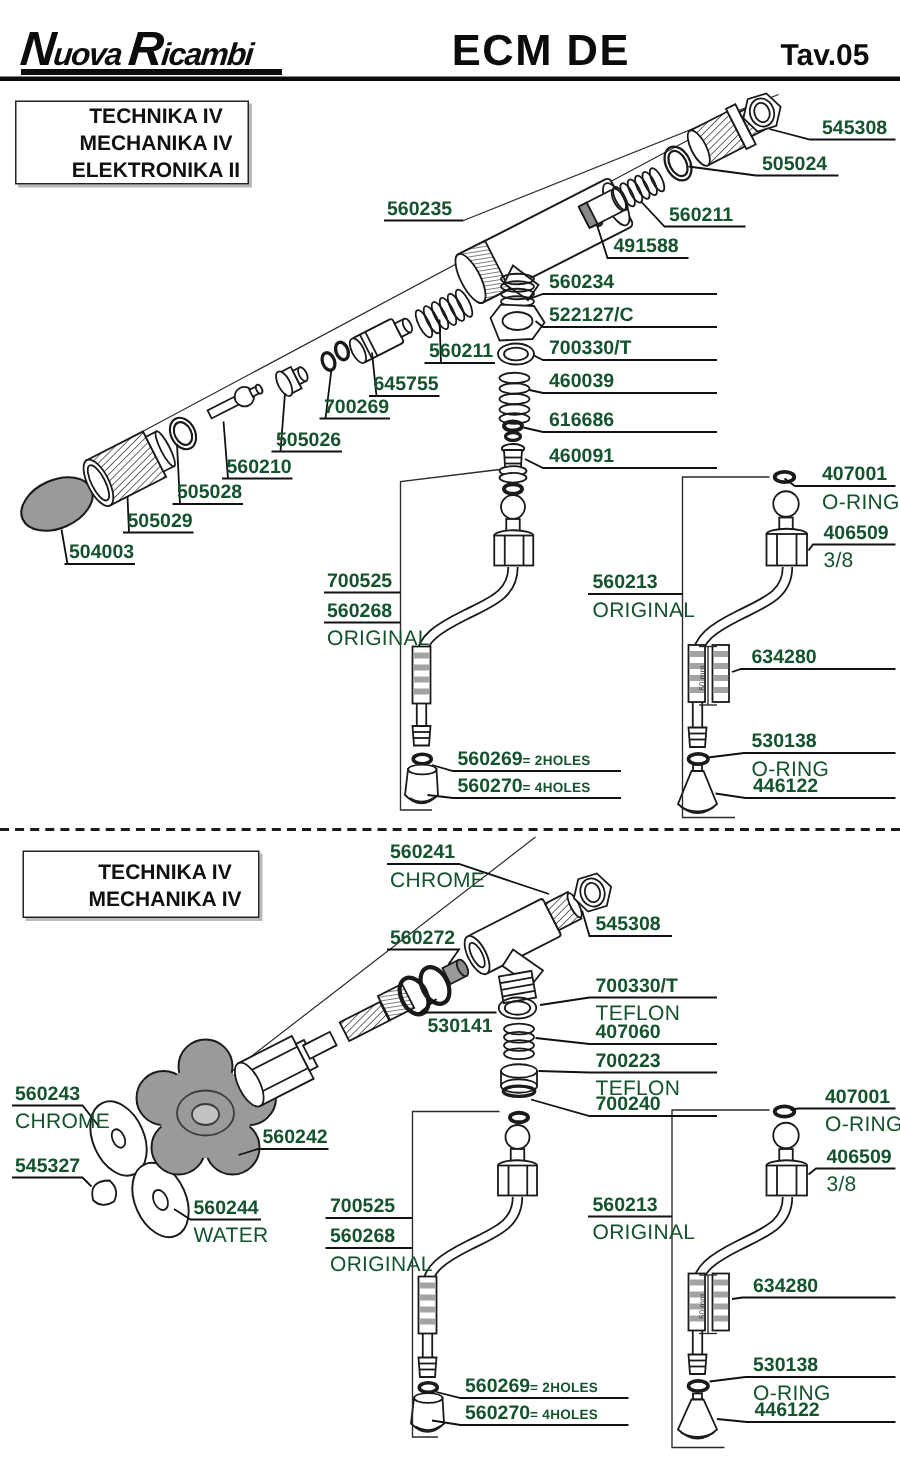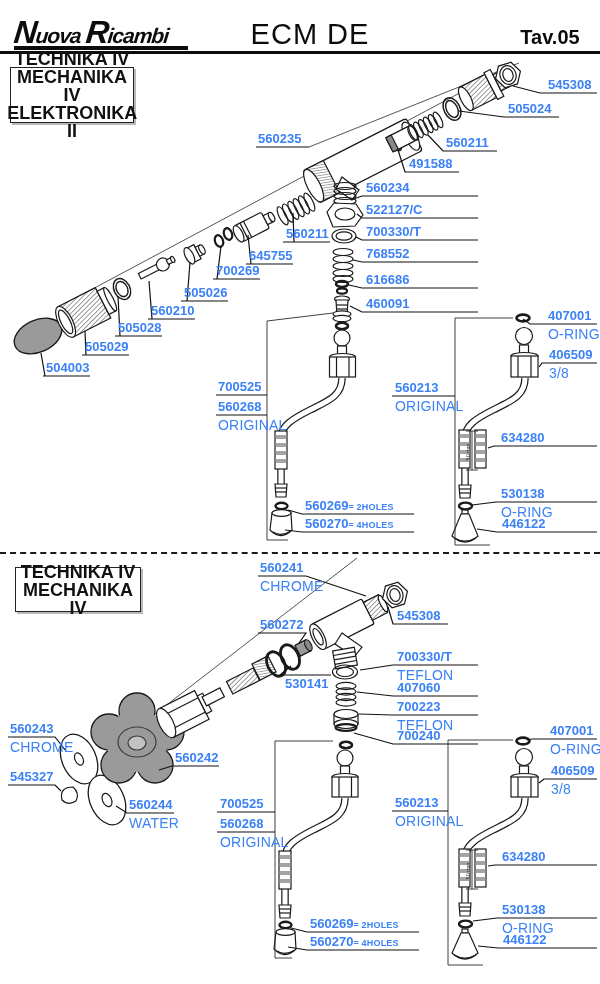--- a/index.html
+++ b/index.html
@@ -7,36 +7,36 @@
         font-family:"Liberation Sans",sans-serif;color:#111;}
   .layer{position:absolute;left:0;top:0;width:600px;height:984px;}
   svg{position:absolute;left:0;top:0;}
   
   .logo{position:absolute;left:14px;top:14px;width:180px;height:34px;
         font-style:italic;font-weight:bold;font-size:21px;letter-spacing:-1px;
         white-space:nowrap;color:#0c0c0c;}
   .logo span{display:inline-block;transform:skewX(-6deg);}
   .logo span::first-letter{font-size:32px;}
   .logo-bar{position:absolute;left:14px;top:46px;width:174px;height:4px;background:#0c0c0c;}
-  .title{position:absolute;left:200px;top:18px;width:220px;text-align:center;
-         font-weight:normal;font-size:29px;letter-spacing:1px;color:#0c0c0c;}
+  .title{position:absolute;left:200px;top:18px;width:220px;text-align:right;
+         font-weight:bold;font-size:29px;letter-spacing:1px;color:#0c0c0c;}
   .plate{position:absolute;left:505px;top:26px;width:90px;text-align:center;
          font-weight:bold;font-size:20px;color:#0c0c0c;}
   .hrule{position:absolute;left:0;top:51px;width:600px;height:3px;background:#0c0c0c;}
   .divider{position:absolute;left:0;top:552px;width:600px;border-top:2px dashed #1b1b1b;}
   
   .legend{position:absolute;border:1.5px solid #232323;background:#fff;
           box-shadow:2px 2px 0 #b9b9b9;display:flex;flex-direction:column;
-          align-items:center;justify-content:center;font-weight:bold;font-size:18px;
-          line-height:18px;text-align:center;}
+          align-items:center;justify-content:center;font-weight:bold;font-size:14px;
+          line-height:18px;text-align:center;padding-left:32px;}
   .box1{left:10px;top:67px;width:122px;height:54px;}
   .box2{left:15px;top:567px;width:124px;height:43px;}
   
   .lbl{position:absolute;font-weight:bold;font-size:13px;line-height:14px;
-       white-space:nowrap;color:#3b82f6;}
+       white-space:nowrap;color:#14532d;}
   .lbl .sub{display:block;font-weight:normal;font-size:14px;margin-top:4px;letter-spacing:.2px;}
   .lbl .eq{font-size:9px;letter-spacing:.2px;}
 </style>
 </head>
 <body>
 
 <div class="page">
 
   <svg class="layer" width="600" height="984" viewBox="0 0 600 984">
     <defs>
@@ -510,21 +510,21 @@
 
   <div class="lbl" style="left:258px;top:132px"><span>560235</span></div>
   <div class="lbl" style="left:548px;top:78px"><span>545308</span></div>
   <div class="lbl" style="left:508px;top:102px"><span>505024</span></div>
   <div class="lbl" style="left:446px;top:136px"><span>560211</span></div>
   <div class="lbl" style="left:409px;top:157px"><span>491588</span></div>
   <div class="lbl" style="left:366px;top:181px"><span>560234</span></div>
   <div class="lbl" style="left:366px;top:203px"><span>522127/C</span></div>
   <div class="lbl" style="left:366px;top:225px"><span>700330/T</span></div>
   <div class="lbl" style="left:286px;top:227px"><span>560211</span></div>
-  <div class="lbl" style="left:366px;top:247px"><span>768552</span></div>
+  <div class="lbl" style="left:366px;top:247px"><span>460039</span></div>
   <div class="lbl" style="left:249px;top:249px"><span>645755</span></div>
   <div class="lbl" style="left:366px;top:273px"><span>616686</span></div>
   <div class="lbl" style="left:216px;top:264px"><span>700269</span></div>
   <div class="lbl" style="left:366px;top:297px"><span>460091</span></div>
   <div class="lbl" style="left:184px;top:286px"><span>505026</span></div>
   <div class="lbl" style="left:151px;top:304px"><span>560210</span></div>
   <div class="lbl" style="left:118px;top:321px"><span>505028</span></div>
   <div class="lbl" style="left:85px;top:340px"><span>505029</span></div>
   <div class="lbl" style="left:46px;top:361px"><span>504003</span></div>
   <div class="lbl" style="left:548px;top:309px"><span>407001</span><span class="sub">O-RING</span></div>

